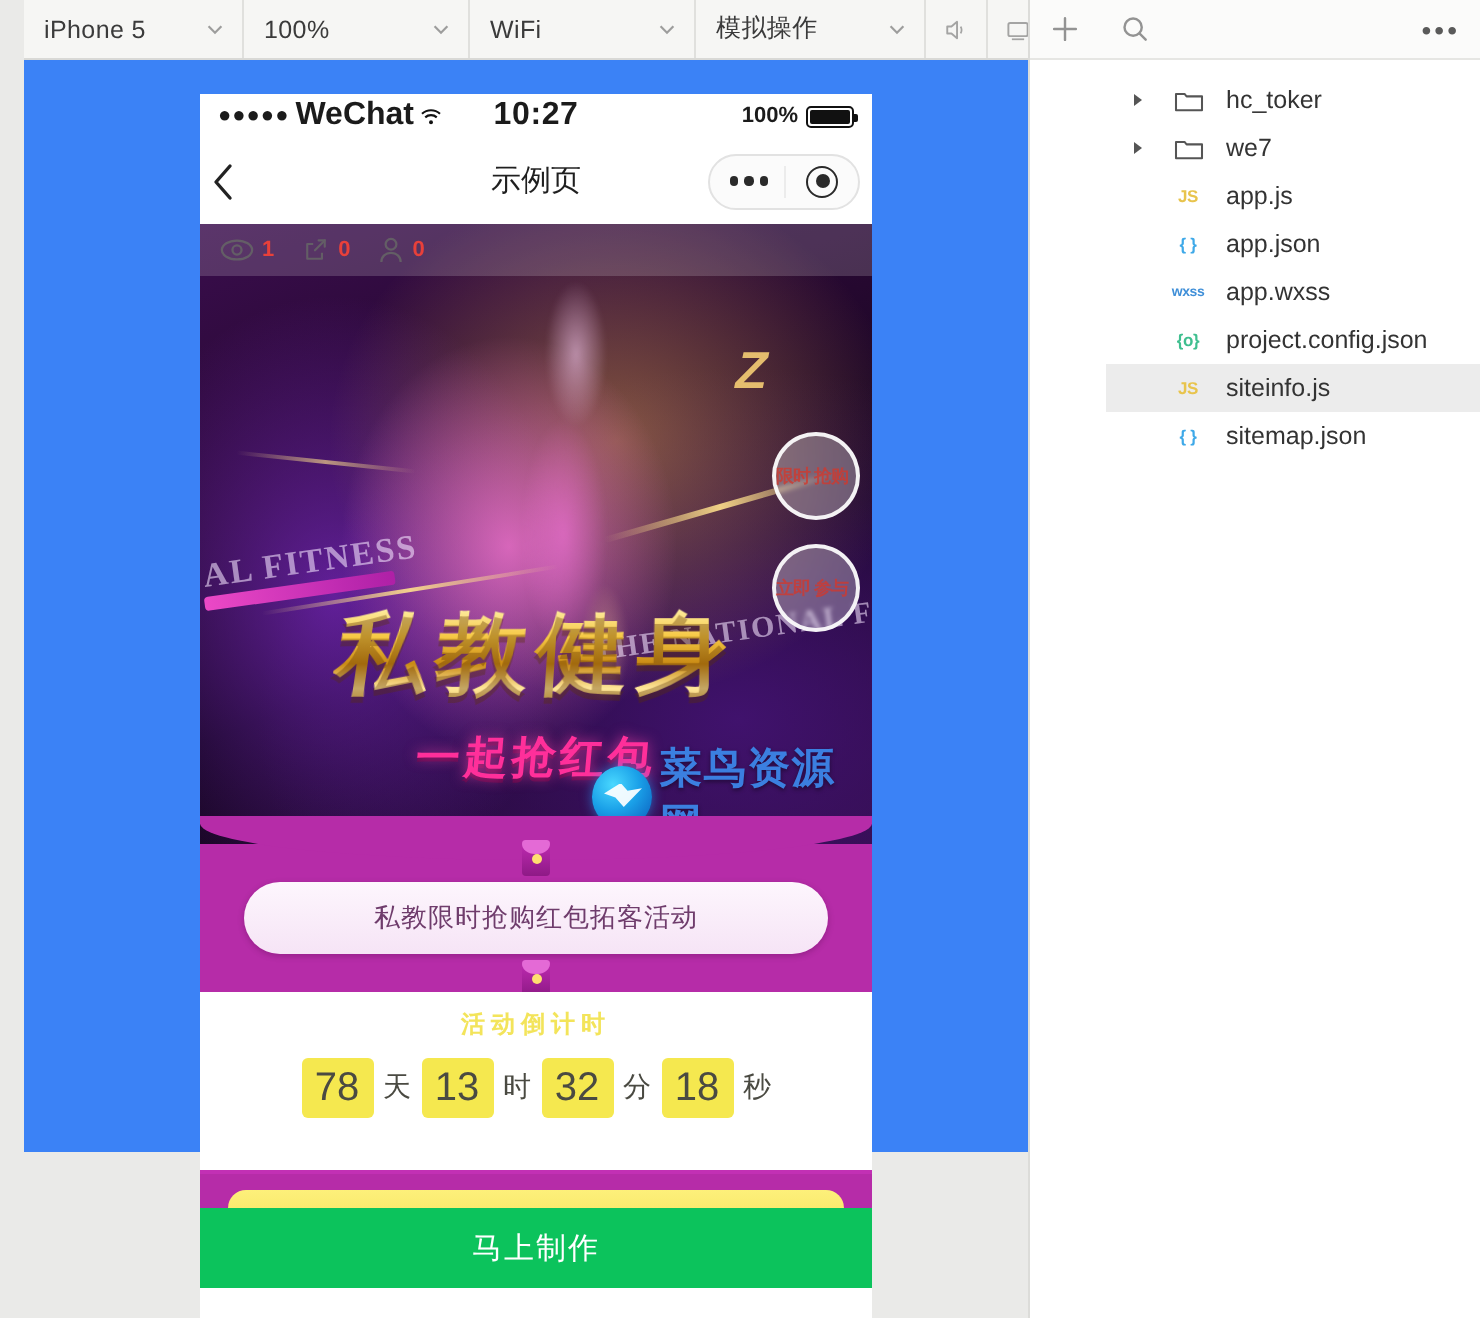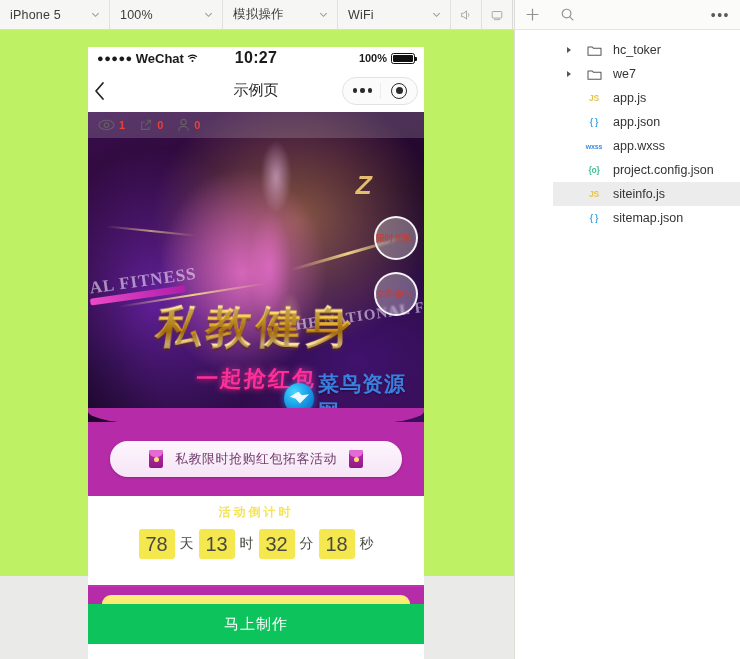--- a/index.html
+++ b/index.html
@@ -6,22 +6,22 @@
   html, body {
     width: 740px; height: 659px;
     font-family: "Liberation Sans", "DejaVu Sans", sans-serif;
     background: #eaeae8;
     overflow: hidden;
   }
   #app { position: relative; width: 740px; height: 659px; }
 
   
   #sim-pane {
-    position: absolute; left: 0; top: 0; width: 514px; height: 576px;
-    background: #bef264;
+    position: absolute; left: 12px; top: 0; width: 514px; height: 576px;
+    background: #3b82f6;
   }
 
   
   #sim-toolbar {
     position: absolute; left: 0; top: 0; width: 514px; height: 30px;
     background: #f6f6f4; border-bottom: 1px solid #d9d9d6;
     display: flex; align-items: stretch;
   }
   .tb-select {
     position: relative; display: flex; align-items: center;
@@ -52,21 +52,21 @@
     background: #ffffff; overflow: hidden;
   }
   
   #status-bar {
     height: 22px; background: #ffffff;
     display: flex; align-items: center; padding: 0 9px;
     font-size: 11.5px; color: #1b1b1b;
   }
   #sb-left { display: flex; align-items: center; gap: 3px; flex: 1; }
   .dots { letter-spacing: .5px; font-size: 11px; }
-  #sb-carrier { font-weight: 600; font-size: 13px; }
+  #sb-carrier { font-weight: 600; font-size: 16px; }
   #sb-time { font-weight: 600; font-size: 16px; letter-spacing: .3px; }
   #sb-right { flex: 1; display: flex; align-items: center; justify-content: flex-end; gap: 4px; }
   #sb-batt-pct { font-size: 11px; font-weight: 600; }
   .batt { width: 24px; height: 11px; border: 1.3px solid #111; border-radius: 2.5px; position: relative; padding: 1px; }
   .batt i { display: block; width: 100%; height: 100%; background: #111; border-radius: 1px; }
   .batt::after { content: ""; position: absolute; right: -3px; top: 3px; width: 2px; height: 4px; background: #111; border-radius: 0 1px 1px 0; }
 
   
   #nav-bar {
     height: 43px; background: #fff; display: flex; align-items: center;
@@ -209,21 +209,21 @@
   #ribbon::before {
     content: ""; position: absolute; left: 0; right: 0; top: -14px; height: 22px;
     background: #b62ca8;
     border-radius: 0 0 60% 60% / 0 0 100% 100%;
   }
   #ribbon-pill {
     position: absolute; left: 22px; right: 22px; top: 19px; height: 36px;
     border-radius: 18px;
     background: linear-gradient(180deg,#fdf6fd 0%, #f6e4f6 100%);
     box-shadow: 0 1px 3px rgba(60,0,55,.28);
-    display: flex; align-items: center; justify-content: center; gap: 12px;
+    display: flex; align-items: center; justify-content: center; gap: 12px; flex-direction: column;
   }
   #ribbon-text { font-size: 13px; color: #6f3c6c; letter-spacing: .5px; }
   .hongbao {
     width: 14px; height: 18px; border-radius: 2px; position: relative;
     background: linear-gradient(180deg,#c22bb4,#8e1a86);
     flex: 0 0 auto;
   }
   .hongbao::before {
     content: ""; position: absolute; left: 0; right: 0; top: 0; height: 7px;
     background: #e46ad6; border-radius: 2px 2px 50% 50% / 2px 2px 80% 80%;
@@ -308,29 +308,29 @@
           </svg>
       </div>
 
       <div class="tb-select" id="sel-zoom">
         <span class="lbl">100%</span>
         <svg class="caret" viewBox="0 0 12 12">
             <path d="M2.5 4.5L6 8l3.5-3.5" fill="none" stroke="#555" stroke-width="1.2"></path>
           </svg>
       </div>
 
+      <div class="tb-select" id="sel-net">
+        <span class="lbl">WiFi</span>
+        <svg class="caret" viewBox="0 0 12 12">
+            <path d="M2.5 4.5L6 8l3.5-3.5" fill="none" stroke="#555" stroke-width="1.2"></path>
+          </svg>
+      </div>
+
       <div class="tb-select" id="sel-sim">
         <span class="lbl">模拟操作</span>
-        <svg class="caret" viewBox="0 0 12 12">
-            <path d="M2.5 4.5L6 8l3.5-3.5" fill="none" stroke="#555" stroke-width="1.2"></path>
-          </svg>
-      </div>
-
-      <div class="tb-select" id="sel-net">
-        <span class="lbl">WiFi</span>
         <svg class="caret" viewBox="0 0 12 12">
             <path d="M2.5 4.5L6 8l3.5-3.5" fill="none" stroke="#555" stroke-width="1.2"></path>
           </svg>
       </div>
 
       <div class="tb-icon">
         <svg width="14" height="14" viewBox="0 0 16 16">
             <path d="M3 6h2.4L8.6 3.3v9.4L5.4 10H3z" fill="none" stroke="#555" stroke-width="1.1" stroke-linejoin="round"></path>
             <path d="M10.6 6.1c.8.9.8 2.9 0 3.8" fill="none" stroke="#555" stroke-width="1"></path>
           </svg>

